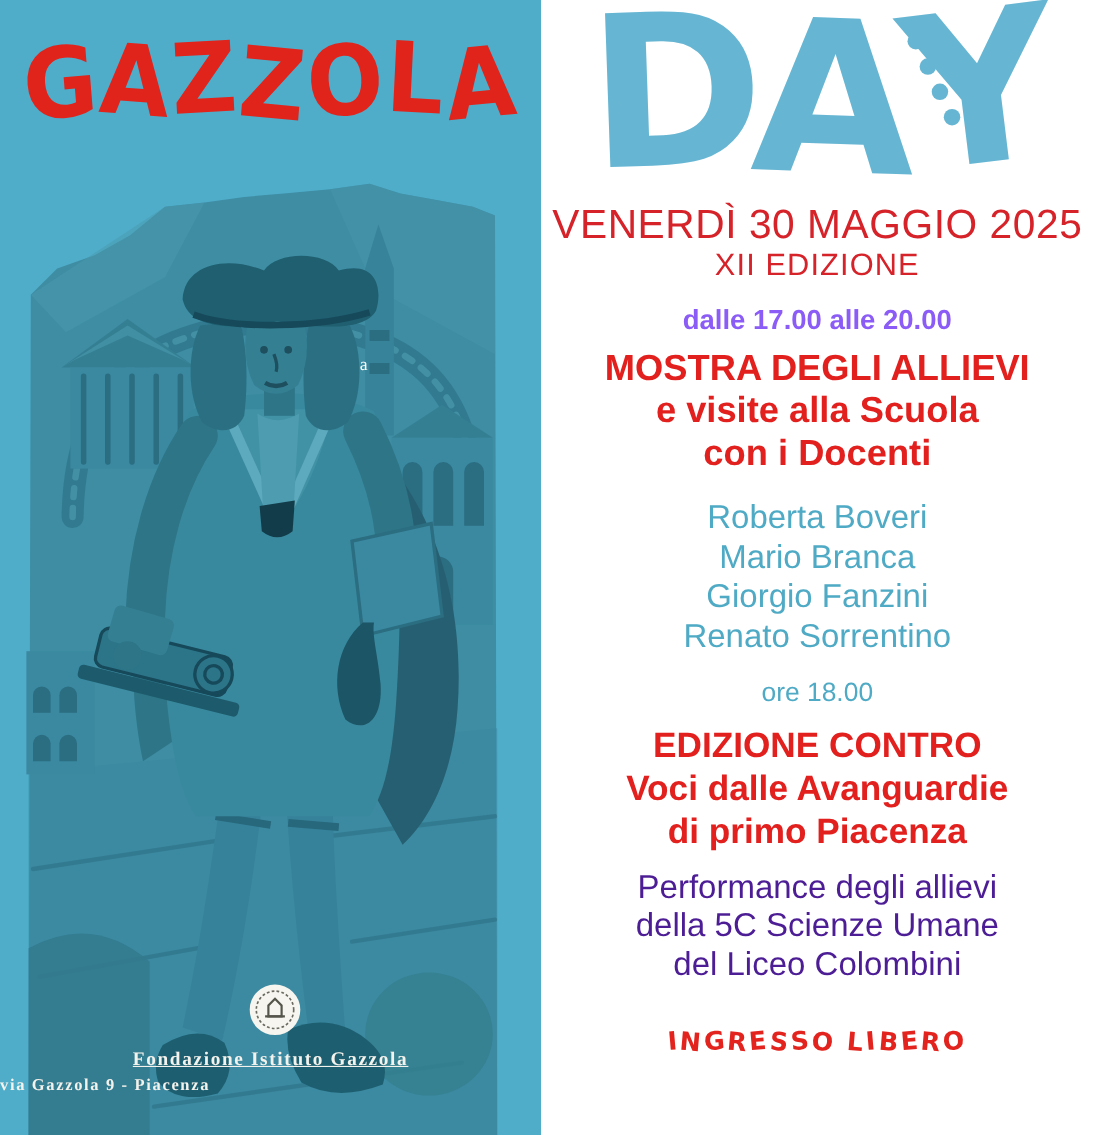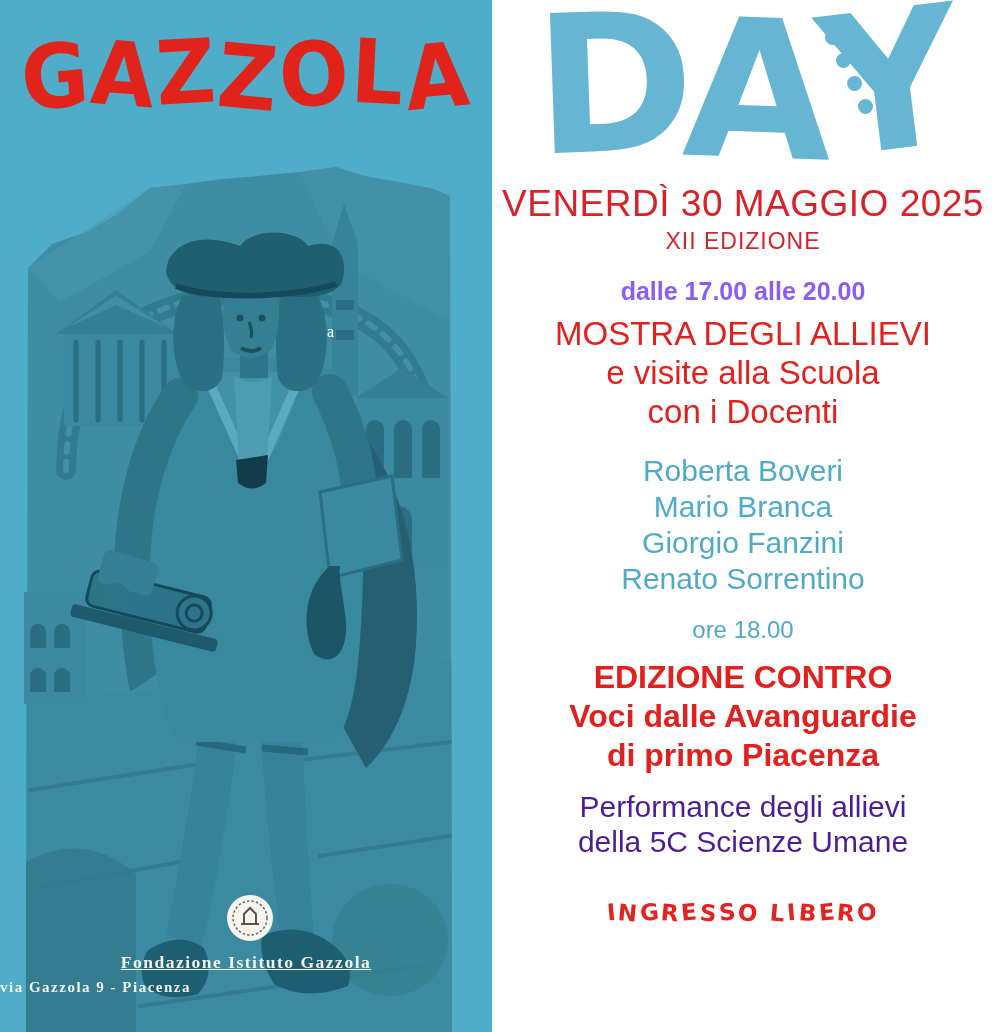--- a/index.html
+++ b/index.html
@@ -34,23 +34,23 @@
   .day-title .lt{display:inline-block;}
   .day-title .lt:nth-child(1){transform:rotate(-2deg);}
   .day-title .lt:nth-child(2){transform:rotate(2deg) translateY(6px);}
   .day-title .lt:nth-child(3){transform:rotate(-7deg) translateY(-2px);}
   .y-dot{position:absolute;width:15px;height:15px;border-radius:50%;background:#66B6D3;}
   .y-dot.n1{left:333px;top:30px;}
   .y-dot.n2{left:344px;top:53px;}
   .y-dot.n3{left:355px;top:76px;}
   .y-dot.n4{left:366px;top:99px;}
   .date-line{margin-top:8px;font-size:37px;line-height:40px;color:#D6232A;letter-spacing:0.5px;}
-  .edition-line{margin-top:4px;font-size:23px;line-height:26px;color:#D6232A;letter-spacing:1px;}
+  .edition-line{margin-top:4px;font-size:28px;line-height:26px;color:#D6232A;letter-spacing:1px;}
   .time-1{margin-top:22px;font-size:25px;line-height:30px;color:#8b5cf6;font-weight:bold;}
-  .event-1{margin-top:8px;font-weight:normal;font-size:33px;line-height:39px;color:#E2211F;}
+  .event-1{margin-top:8px;font-weight:bold;font-size:33px;line-height:39px;color:#E2211F;}
   .teachers{margin-top:22px;font-size:30px;line-height:36px;color:#4FAAC5;}
   .time-2{margin-top:18px;font-size:24px;line-height:30px;color:#4FAAC5;}
   .event-2{margin-top:13px;font-weight:bold;font-size:32px;line-height:39px;color:#E2211F;}
   .performance{margin-top:14px;font-size:30px;line-height:35px;color:#4c1d95;}
   .admission{margin-top:36px;font-family:"DejaVu Sans",sans-serif;font-weight:bold;font-size:23px;
       line-height:34px;color:#E3241E;letter-spacing:2.5px;}
   .admission .lt{display:inline-block;}
   .admission .lt:nth-child(odd){transform:rotate(-5deg);}
   .admission .lt:nth-child(even){transform:rotate(5deg) translateY(1px);}
 </style>
@@ -196,17 +196,18 @@
 
     <div class="event-2">
       <div>EDIZIONE CONTRO</div>
       <div>Voci dalle Avanguardie</div>
       <div>di primo Piacenza</div>
     </div>
 
     <div class="performance">
       <div>Performance degli allievi</div>
       <div>della 5C Scienze Umane</div>
+      <div>del Liceo Colombini</div>
     </div>
 
     <div class="admission"><span class="lt">I</span><span class="lt">N</span><span class="lt">G</span><span class="lt">R</span><span class="lt">E</span><span class="lt">S</span><span class="lt">S</span><span class="lt">O</span><span class="lt">&nbsp;</span><span class="lt">L</span><span class="lt">I</span><span class="lt">B</span><span class="lt">E</span><span class="lt">R</span><span class="lt">O</span></div>
   </div>
 </div>
 
 </body></html>

